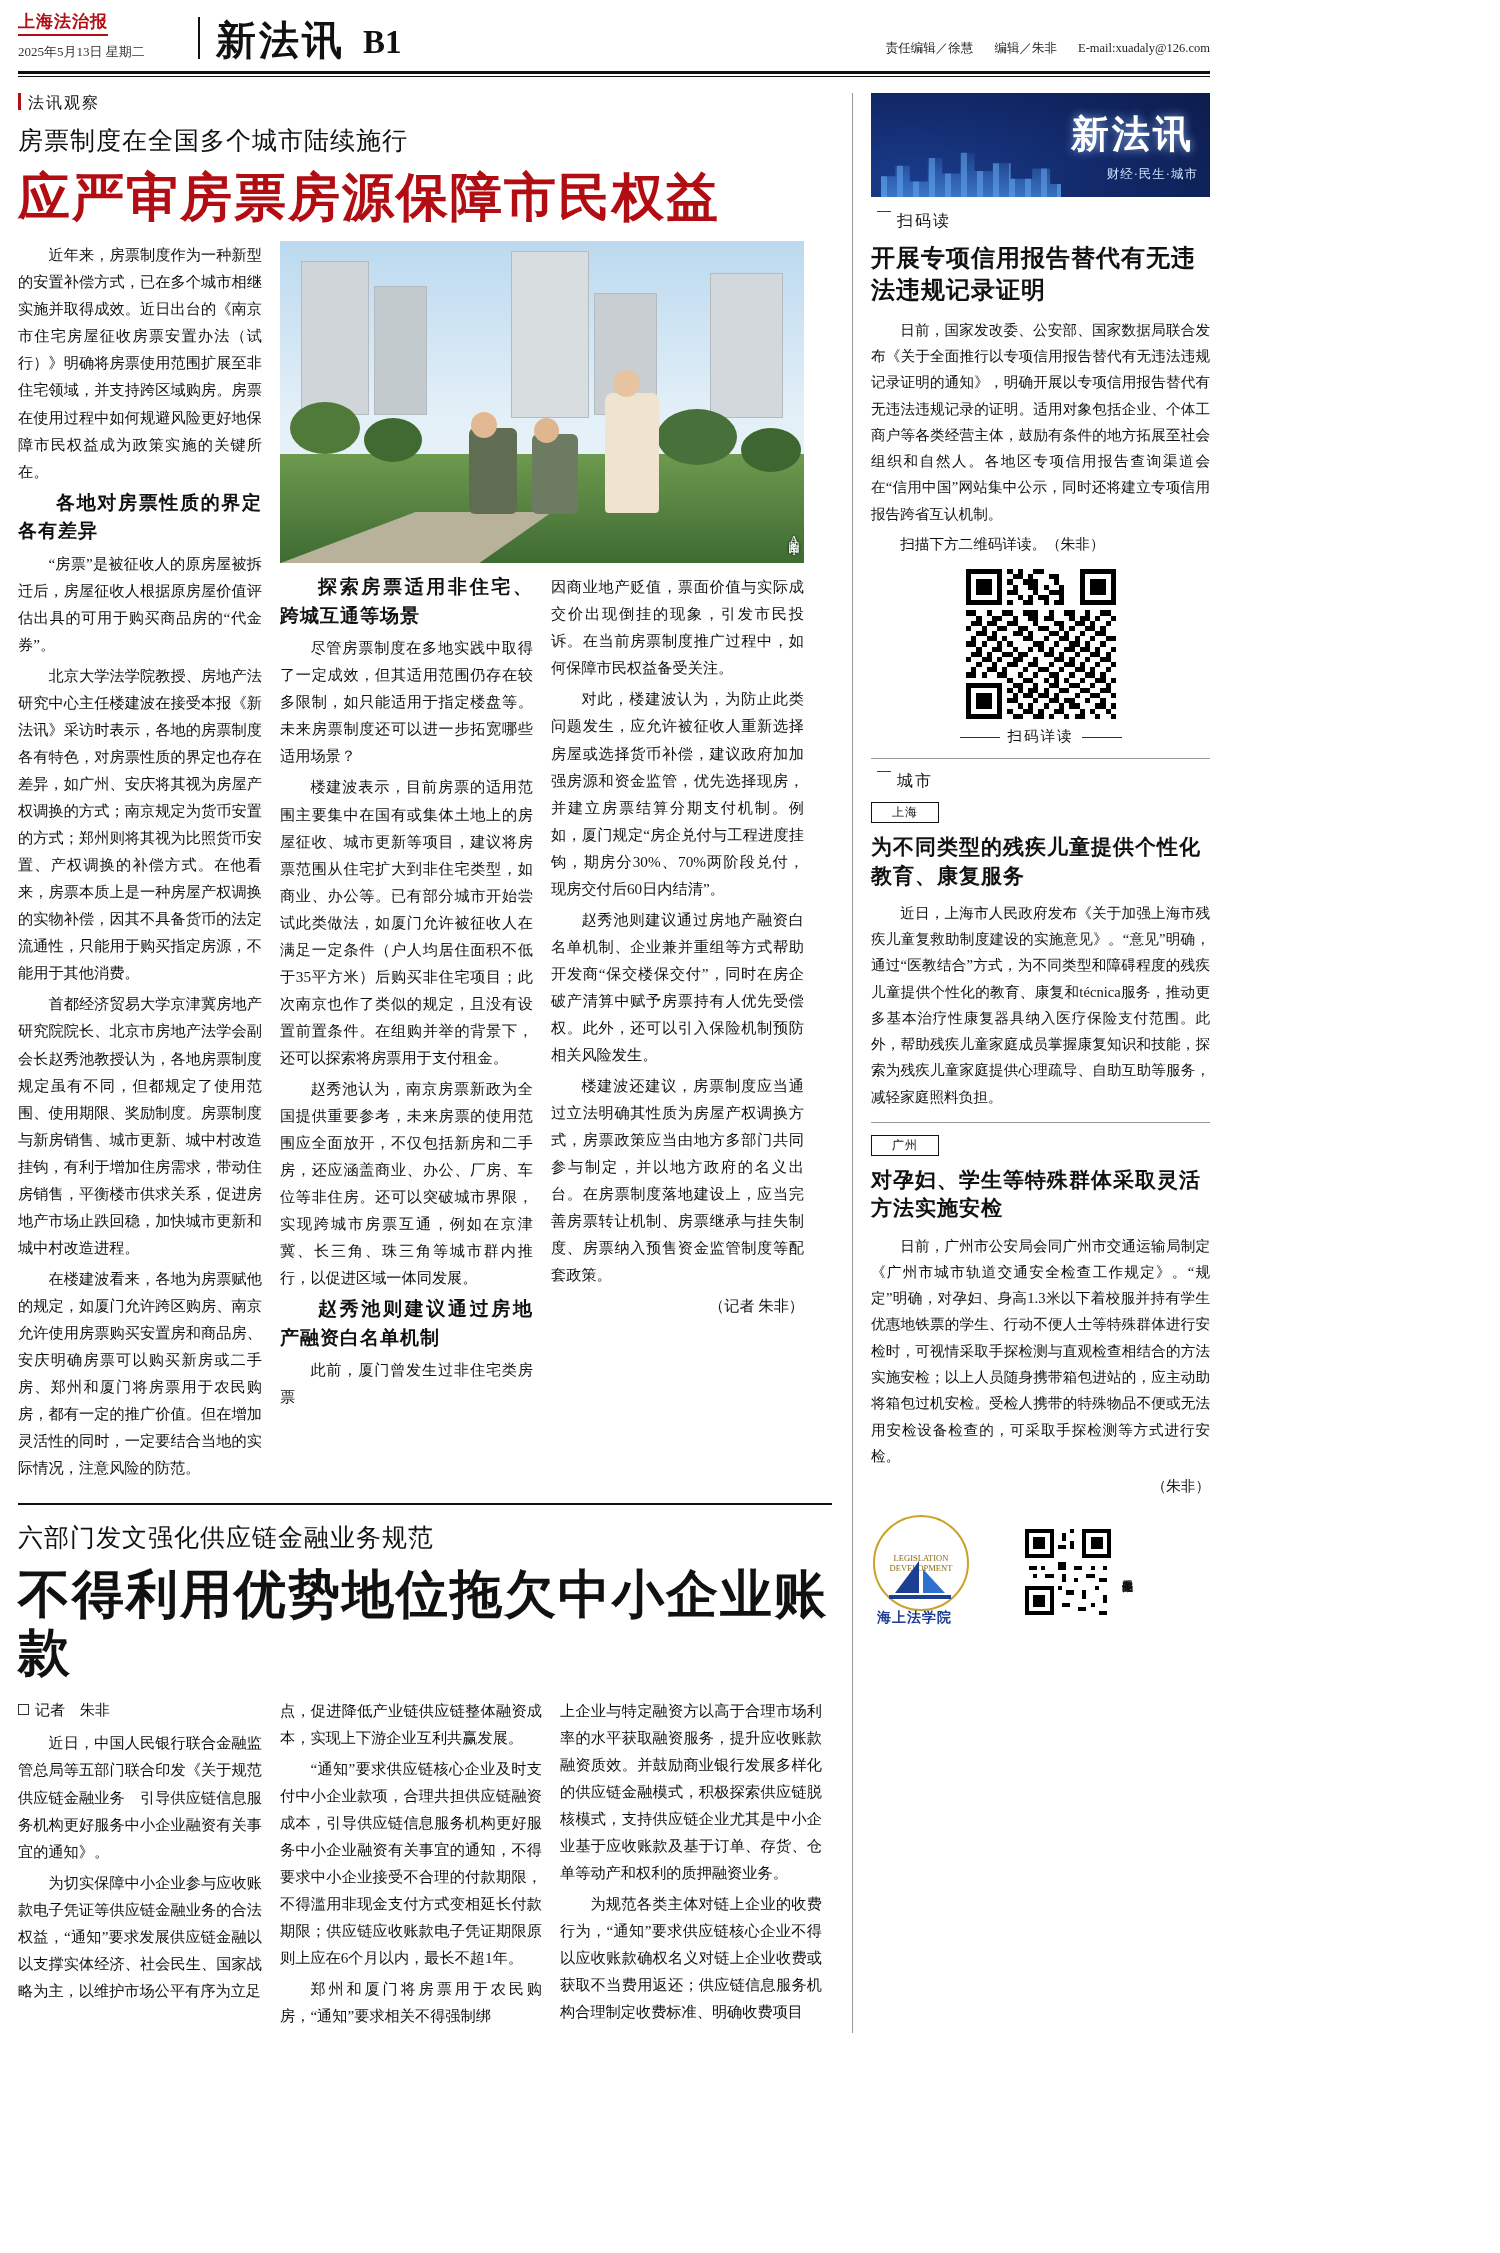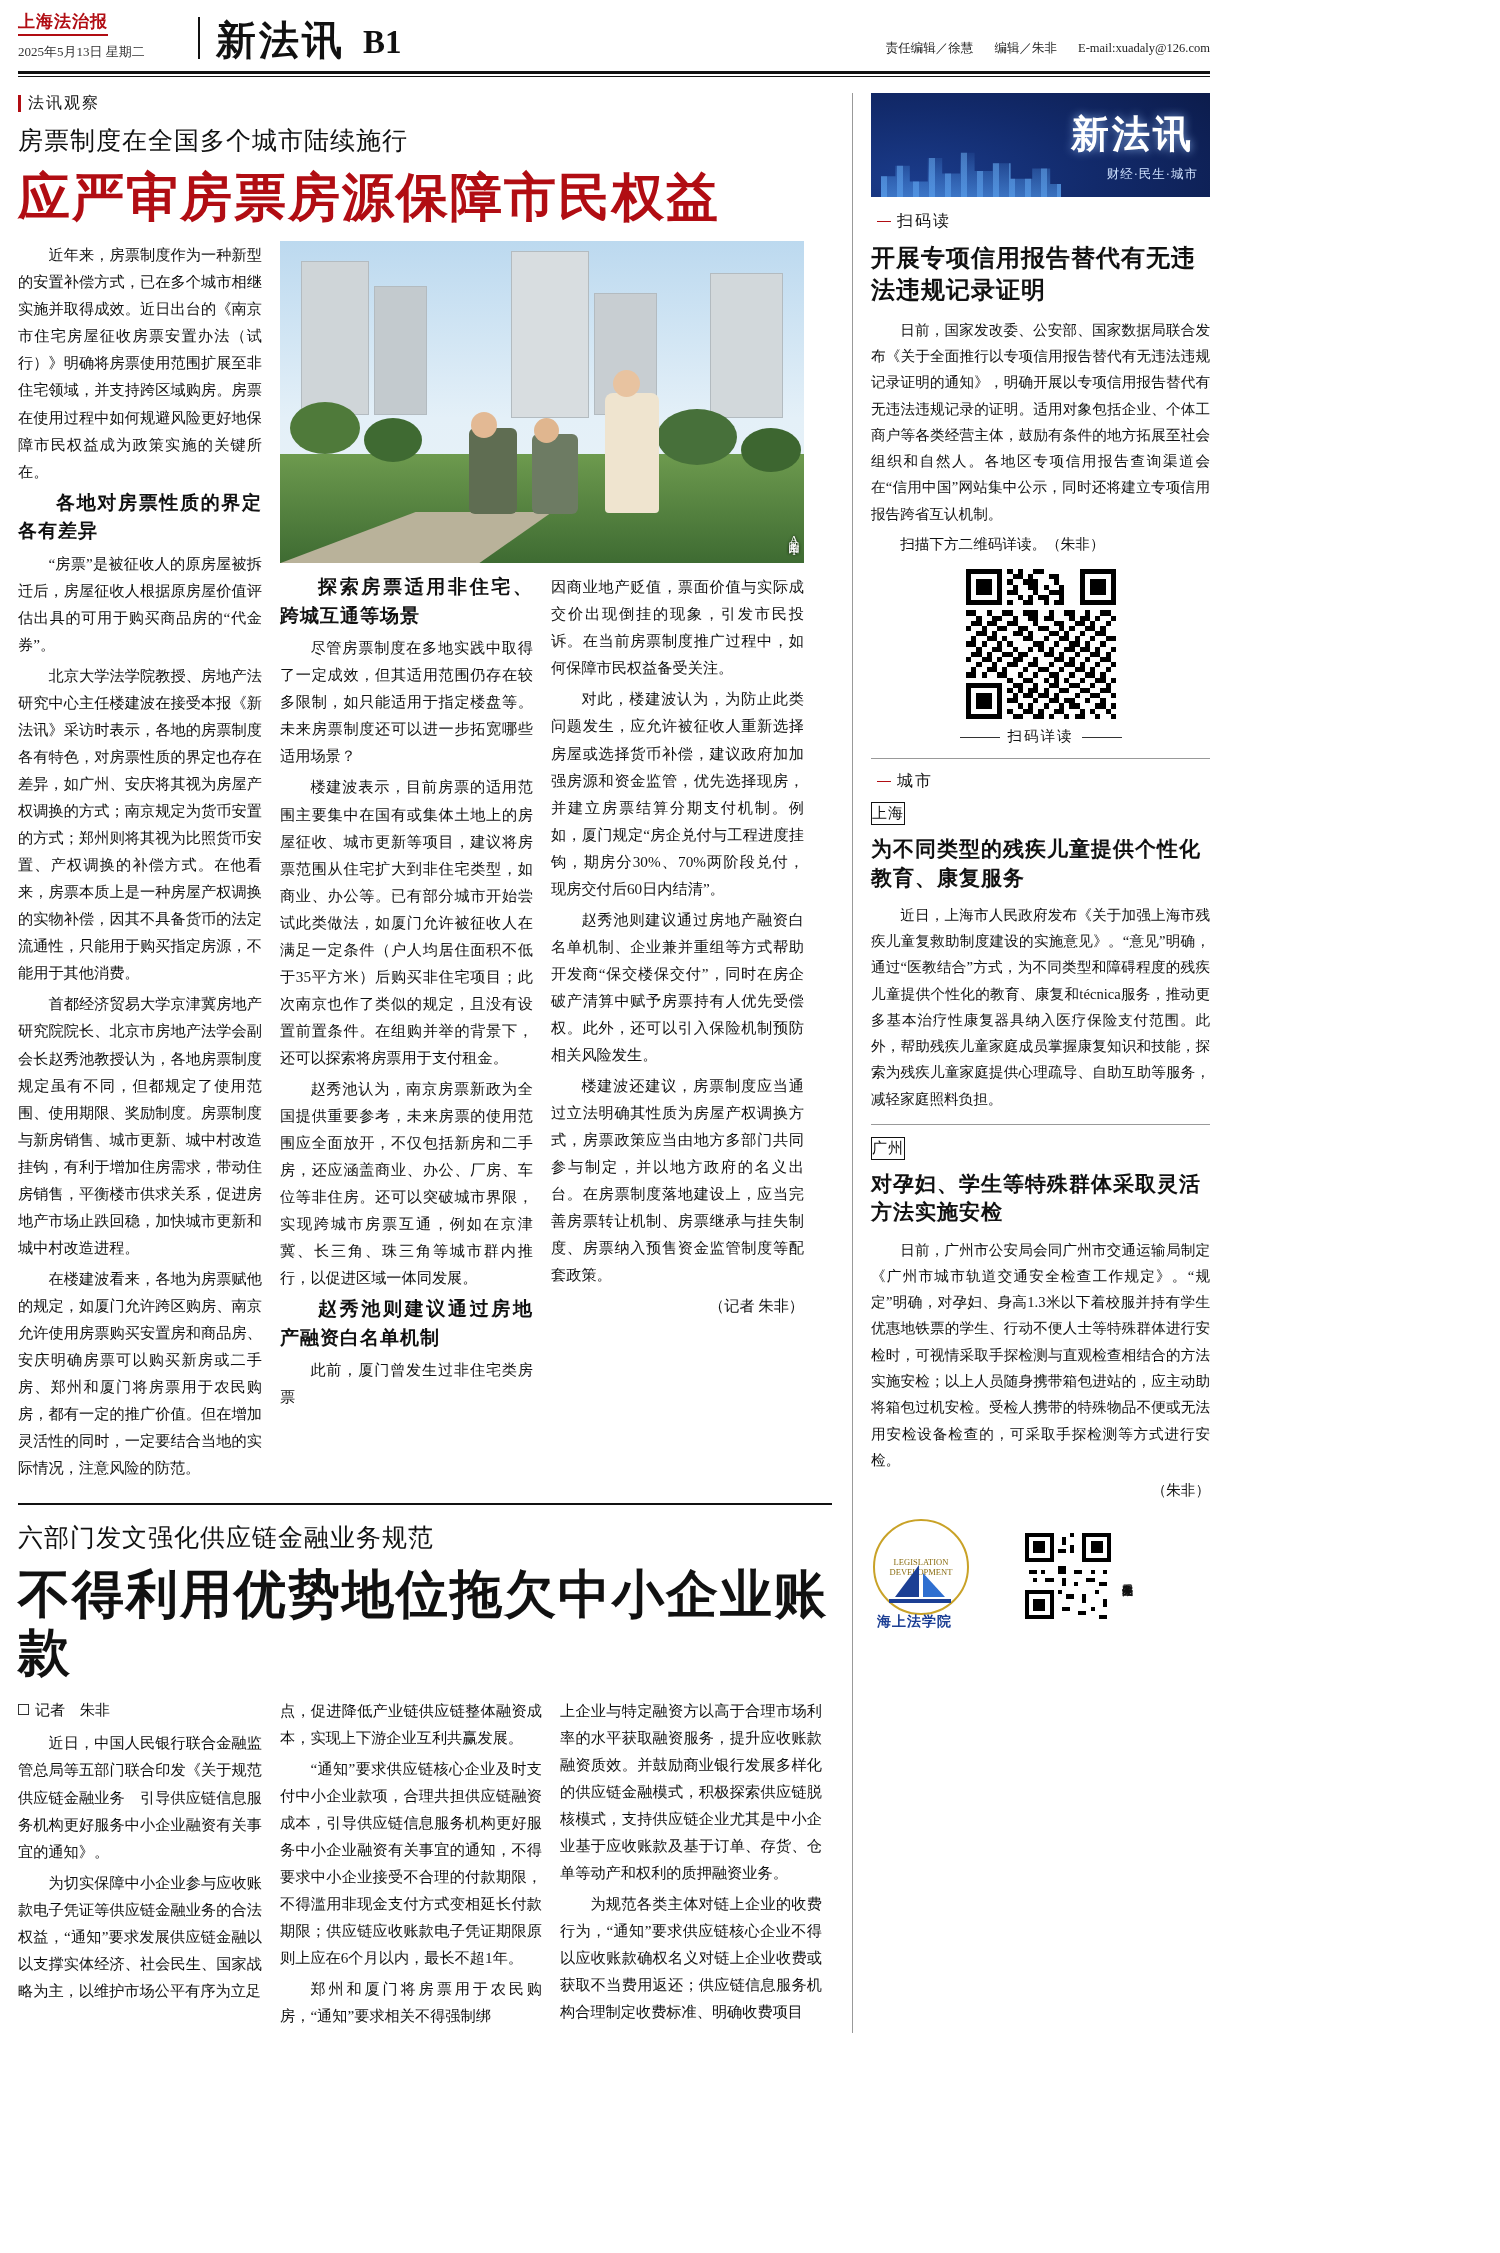--- a/index.html
+++ b/index.html
@@ -28,21 +28,21 @@
   .mast-right span { margin-left: 18px; }
   .rule-thick { height: 3px; background: #111; margin-top: 4px; }
   .rule-thin { height: 1px; background: #111; margin-top: 2px; }
 
   
   .cols { display: flex; gap: 0; margin-top: 16px; }
   .leftzone { width: 1105px; padding-right: 20px; border-right: 1px solid #999; }
   .rightzone { width: 357px; padding-left: 18px; }
 
   
-  .sectag { display: flex; align-items: center; font-size: 16px; color: #111; margin-bottom: 10px; }
+  .sectag { display: flex; align-items: flex-start; font-size: 16px; color: #111; margin-bottom: 10px; }
   .sectag .bar { display:inline-block; width: 3px; height: 17px; background: #b10d13; margin-right: 7px; }
   .sectag .dash { display:inline-block; width: 14px; height: 1px; background: #b10d13; margin: 0 6px; }
   .sectag span.txt { letter-spacing: 2px; }
 
   .kicker { font-size: 25px; letter-spacing: 1px; color: #111; margin: 6px 0 4px 0; }
   .headline {
     font-size: 52px; font-weight: bold; letter-spacing: 2px;
     color: #b10d13; line-height: 1.12; margin: 12px 0 14px 0;
   }
   .headline.black { color: #111; }
@@ -94,21 +94,21 @@
       repeating-linear-gradient(90deg, rgba(120,190,255,.45) 0 6px, transparent 6px 16px);
     clip-path: polygon(0 100%,0 60%,8% 60%,8% 40%,16% 40%,16% 70%,26% 70%,26% 25%,34% 25%,34% 55%,44% 55%,44% 15%,52% 15%,52% 50%,62% 50%,62% 35%,72% 35%,72% 65%,84% 65%,84% 45%,94% 45%,94% 75%,100% 75%,100% 100%);
   }
   .r-head { font-size: 24px; font-weight: bold; line-height: 1.35; letter-spacing: 1px; margin: 6px 0 10px 0; }
   .r-head.sm { font-size: 21px; }
   .rtext { font-size: 14.6px; line-height: 1.8; text-align: justify; }
   .rtext p { margin: 0 0 4px 0; text-indent: 2em; }
   .qr-line { text-align: center; font-size: 14.5px; letter-spacing: 2px; margin-top: 8px; }
   .qr-line .d { display:inline-block; width:40px; height:1px; background:#333; vertical-align:middle; margin:0 8px; }
   .qr { width: 150px; height: 150px; margin: 12px auto 2px auto; }
-  .citytag { border: 1px solid #111; display:inline-block; padding: 1px 0; font-size: 15px; margin-bottom: 4px; letter-spacing: 1px;}
+  .citytag { border: 1px solid #111; display:inline-block; padding: 1px 20px; font-size: 12px; margin-bottom: 4px; letter-spacing: 1px;}
   .hr-r { height:1px; background:#999; margin:12px 0; }
 
   
   .ad {
     margin-top: 14px; width: 339px; height: 118px; position: relative;
     background: #fff; border: 0; display:flex; align-items:center;
   }
   .ad-left { width: 148px; height: 100%; position: relative; }
   .ad-badge {
     position:absolute; left:2px; top:2px; width:96px; height:96px; border-radius:50%;

